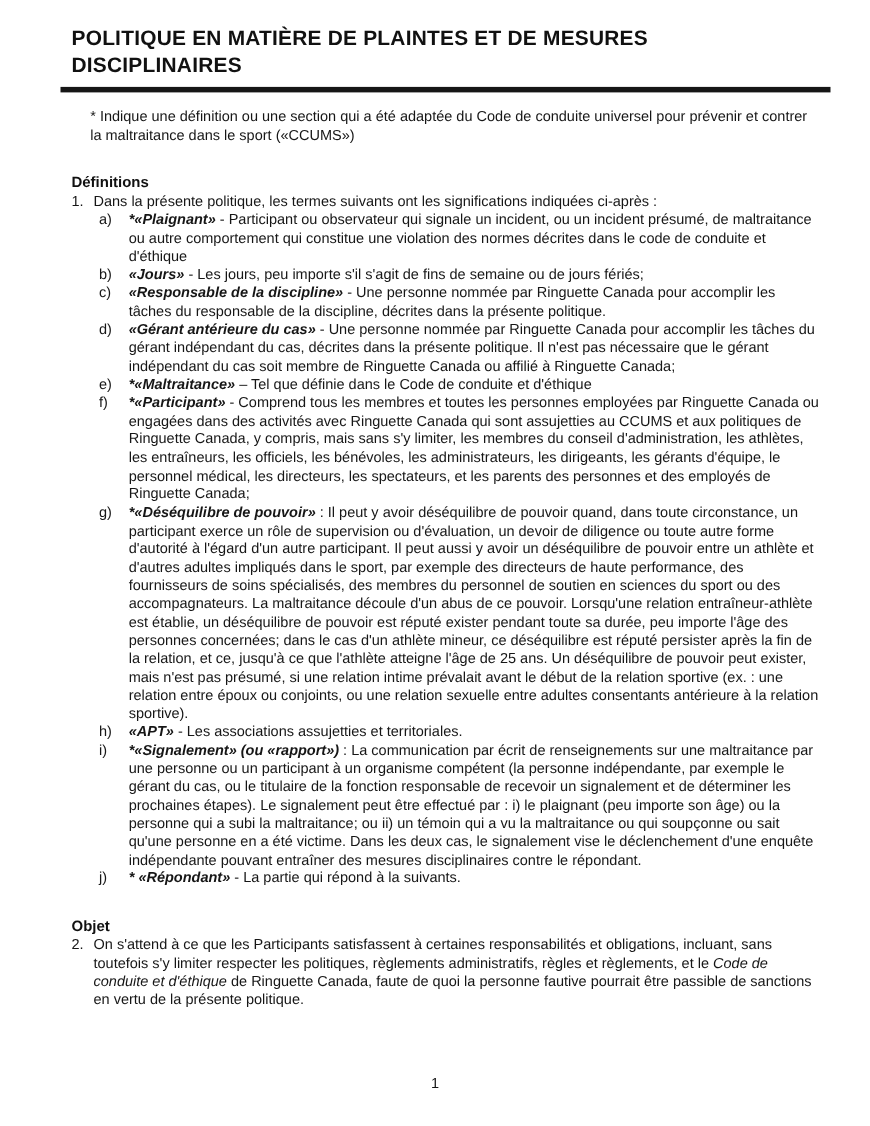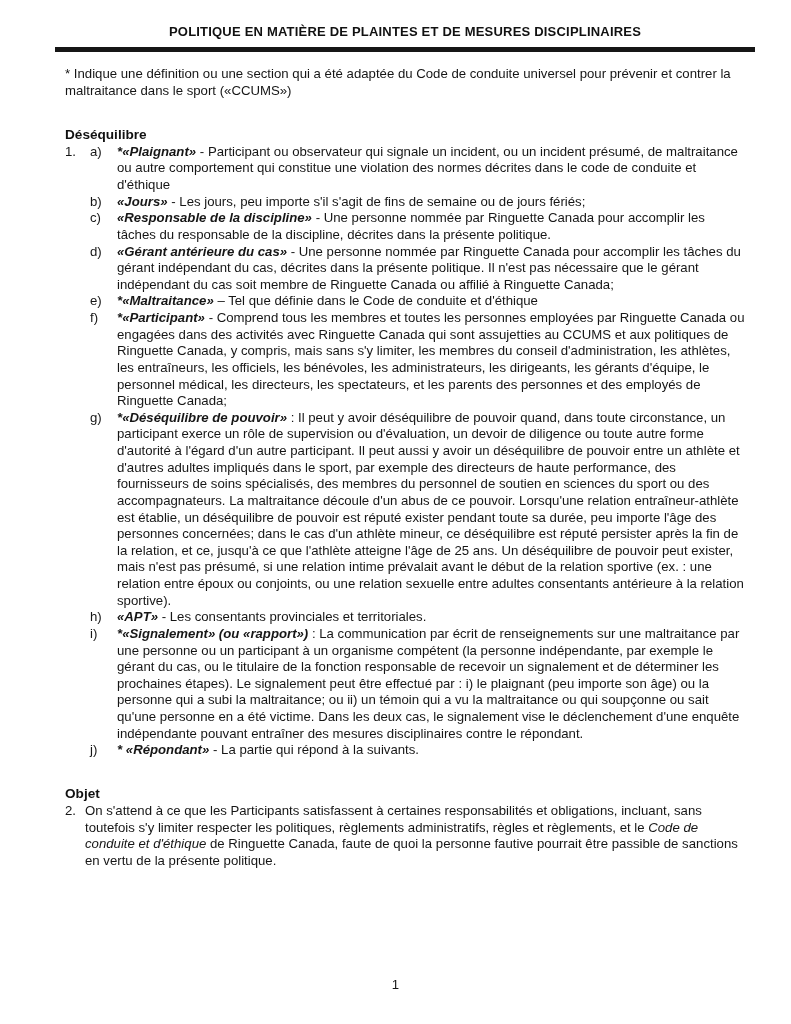--- a/index.html
+++ b/index.html
@@ -16,33 +16,33 @@
     color: #161616;
     font-family: "Liberation Sans", sans-serif;
     font-size: 13.2px;
     line-height: 1.26;
     box-sizing: border-box;
     padding: 24px 46px 0 65px;
     overflow: hidden;
   }
   .doc-title {
     margin: 0;
-    font-size: 13px;
+    font-size: 19px;
     font-weight: bold;
-    text-align: center;
+    text-align: left;
     letter-spacing: 0.2px;
     color: #111111;
   }
   .title-rule {
     height: 5px;
     background: #161616;
     margin: 7px -10px 0 -10px;
   }
   .asterisk-note {
-    margin: 14px 0 0 0;
+    margin: 14px 0 0 17px;
   }
   .translator-note {
     margin: 17px 0 0 0;
     padding-left: 10px;
     font-style: italic;
   }
   .section-heading {
     font-size: 13.6px;
     font-weight: bold;
     margin: 26px 0 1px 0;
@@ -97,25 +97,26 @@
 <div class="page">
 
   <header>
     <h1 class="doc-title">POLITIQUE EN MATIÈRE DE PLAINTES ET DE MESURES DISCIPLINAIRES</h1>
     <div class="title-rule"></div>
   </header>
 
   <p class="asterisk-note">* Indique une définition ou une section qui a été adaptée du Code de conduite universel pour prévenir et contrer la maltraitance dans le sport («CCUMS»)</p>
 
 
-  <h2 class="section-heading">Déséquilibre</h2>
+  <h2 class="section-heading">Définitions</h2>
 
   <div class="num-item">
     <span class="num-label">1.</span>
     <div class="num-body">
+      <p>Dans la présente politique, les termes suivants ont les significations indiquées ci-après :</p>
       <div class="sub-list">
 
         <div class="sub-item">
           <span class="sub-label">a)</span>
           <div class="sub-body"><span class="term">*«Plaignant»</span><span> - Participant ou observateur qui signale un incident, ou un incident présumé, de maltraitance ou autre comportement qui constitue une violation des normes décrites dans le code de conduite et d'éthique</span></div>
         </div>
 
         <div class="sub-item">
           <span class="sub-label">b)</span>
           <div class="sub-body"><span class="term">«Jours»</span><span> - Les jours, peu importe s'il s'agit de fins de semaine ou de jours fériés;</span></div>
@@ -141,21 +142,21 @@
           <div class="sub-body"><span class="term">*«Participant»</span><span> - Comprend tous les membres et toutes les personnes employées par Ringuette Canada ou engagées dans des activités avec Ringuette Canada qui sont assujetties au CCUMS et aux politiques de Ringuette Canada, y compris, mais sans s'y limiter, les membres du conseil d'administration, les athlètes, les entraîneurs, les officiels, les bénévoles, les administrateurs, les dirigeants, les gérants d'équipe, le personnel médical, les directeurs, les spectateurs, et les parents des personnes et des employés de Ringuette Canada;</span></div>
         </div>
 
         <div class="sub-item">
           <span class="sub-label">g)</span>
           <div class="sub-body"><span class="term">*«Déséquilibre de pouvoir»</span><span> : Il peut y avoir déséquilibre de pouvoir quand, dans toute circonstance, un participant exerce un rôle de supervision ou d'évaluation, un devoir de diligence ou toute autre forme d'autorité à l'égard d'un autre participant. Il peut aussi y avoir un déséquilibre de pouvoir entre un athlète et d'autres adultes impliqués dans le sport, par exemple des directeurs de haute performance, des fournisseurs de soins spécialisés, des membres du personnel de soutien en sciences du sport ou des accompagnateurs. La maltraitance découle d'un abus de ce pouvoir. Lorsqu'une relation entraîneur-athlète est établie, un déséquilibre de pouvoir est réputé exister pendant toute sa durée, peu importe l'âge des personnes concernées; dans le cas d'un athlète mineur, ce déséquilibre est réputé persister après la fin de la relation, et ce, jusqu'à ce que l'athlète atteigne l'âge de 25 ans. Un déséquilibre de pouvoir peut exister, mais n'est pas présumé, si une relation intime prévalait avant le début de la relation sportive (ex. : une relation entre époux ou conjoints, ou une relation sexuelle entre adultes consentants antérieure à la relation sportive).</span></div>
         </div>
 
         <div class="sub-item">
           <span class="sub-label">h)</span>
-          <div class="sub-body"><span class="term">«APT»</span><span> - Les consentants provinciales et territoriales.</span></div>
+          <div class="sub-body"><span class="term">«APT»</span><span> - Les associations assujetties et territoriales.</span></div>
         </div>
 
         <div class="sub-item">
           <span class="sub-label">i)</span>
           <div class="sub-body"><span class="term">*«Signalement» (ou «rapport»)</span><span> : La communication par écrit de renseignements sur une maltraitance par une personne ou un participant à un organisme compétent (la personne indépendante, par exemple le gérant du cas, ou le titulaire de la fonction responsable de recevoir un signalement et de déterminer les prochaines étapes). Le signalement peut être effectué par : i) le plaignant (peu importe son âge) ou la personne qui a subi la maltraitance; ou ii) un témoin qui a vu la maltraitance ou qui soupçonne ou sait qu'une personne en a été victime. Dans les deux cas, le signalement vise le déclenchement d'une enquête indépendante pouvant entraîner des mesures disciplinaires contre le répondant.</span></div>
         </div>
 
         <div class="sub-item">
           <span class="sub-label">j)</span>
           <div class="sub-body"><span class="term">* «Répondant»</span><span> - La partie qui répond à la suivants.</span></div>

